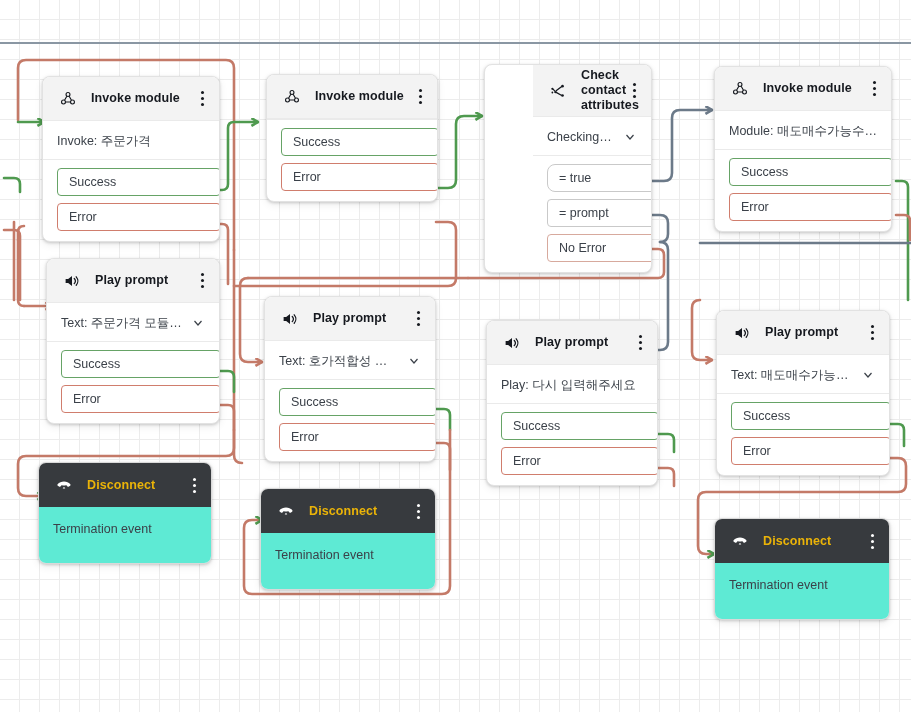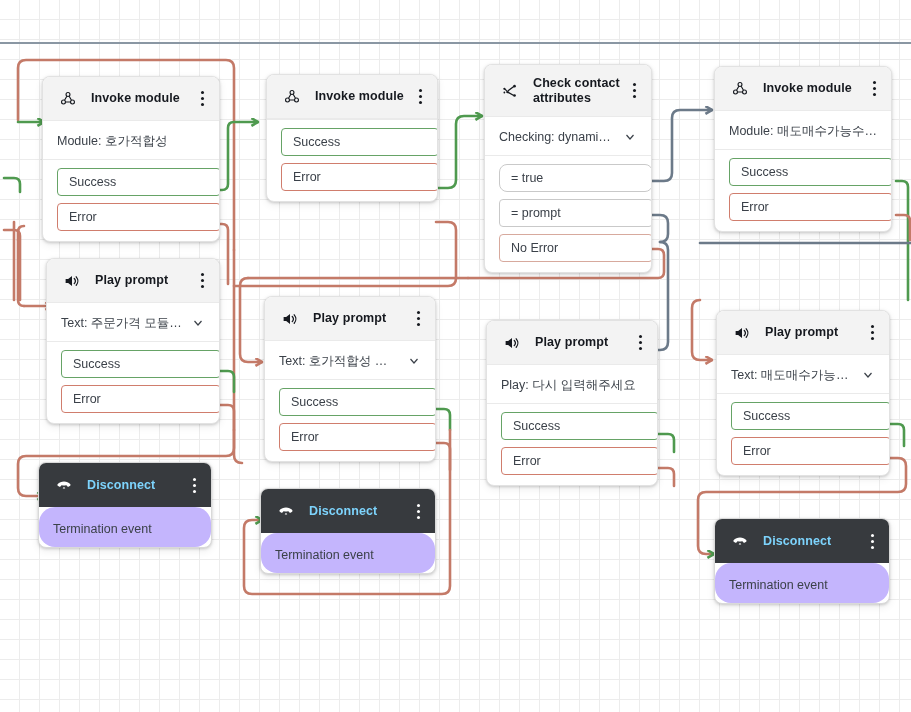--- a/index.html
+++ b/index.html
@@ -73,23 +73,23 @@
   .port + .port{margin-top:7px;}
   .port.success{border-color:#66a366;}
   .port.error{border-color:#d07d6d;}
   .port.cond{border-color:#c9c9c9;}
   .port.nomatch{border-color:#d7a99d;}
 
   
   .node.dark{border:1px solid #d9d9d9;}
   .node.dark .hdr{background:#373a3e;border-bottom:none;}
   .node.dark .hdr .ic{color:#ffffff;}
-  .node.dark .hdr .ttl{color:#7dd3fc;}
+  .node.dark .hdr .ttl{color:#eab308;}
   .node.dark .kebab i{background:#ffffff;}
-  .node.dark .body{padding:14px 14px 10px 14px;background:#c4b5fd;border-radius:16px;}
+  .node.dark .body{padding:14px 14px 26px 14px;background:#5eead4;}
   .node.dark .body .bodyrow{color:#3b4149;}
 </style>
 </head>
 <body>
 
 <div id="canvas">
 
   <svg id="edges" viewBox="0 0 911 712">
     <defs>
       <marker id="ag" markerWidth="9" markerHeight="9" refX="7.6" refY="4.5" orient="auto" markerUnits="userSpaceOnUse">
@@ -182,21 +182,21 @@
       </span>
       <span class="ttl">Invoke module</span>
       <span class="kebab">
           <i></i>
           <i></i>
           <i></i>
         </span>
     </div>
     <div class="body">
       <div class="bodyrow">
-          <span class="txt">Module: 호가적합성</span>
+          <span class="txt">Invoke: 주문가격</span>
         </div>
     </div>
     <div class="ports">
       <div class="port success" style="width:164px;">Success</div>
       <div class="port error" style="width:164px;">Error</div>
     </div>
   </div>
 
   <div class="node" style="left:266px;top:74px;width:172px;">
     <div class="hdr">
@@ -214,21 +214,21 @@
           <i></i>
           <i></i>
         </span>
     </div>
     <div class="ports">
       <div class="port success" style="width:158px;">Success</div>
       <div class="port error" style="width:158px;">Error</div>
     </div>
   </div>
 
-  <div class="node tall-hdr" style="left:484px;top:64px;width:168px;">
+  <div class="node tall-hdr" style="left:484px;top:64px;width:168px;padding-left:48px;">
     <div class="hdr">
       <span class="ic">
         <svg width="18" height="18" viewBox="0 0 24 24" fill="none" stroke="#16191f" stroke-width="1.6">
           <circle cx="4.5" cy="9" r="1.5" fill="#16191f" stroke="none"></circle>
           <circle cx="8.5" cy="13.5" r="1.5" fill="#16191f" stroke="none"></circle>
           <circle cx="4.5" cy="14" r="1.2" fill="#16191f" stroke="none"></circle>
           <path d="M9 12 L17 6 M9 13.5 L17 18" stroke-width="1.8"></path>
           <path d="M5.5 9.5 L8 12.5" stroke-width="1.6"></path>
           <circle cx="18" cy="5.5" r="1.8" fill="#16191f" stroke="none"></circle>
           <circle cx="18" cy="18" r="1.8" fill="#16191f" stroke="none"></circle>

